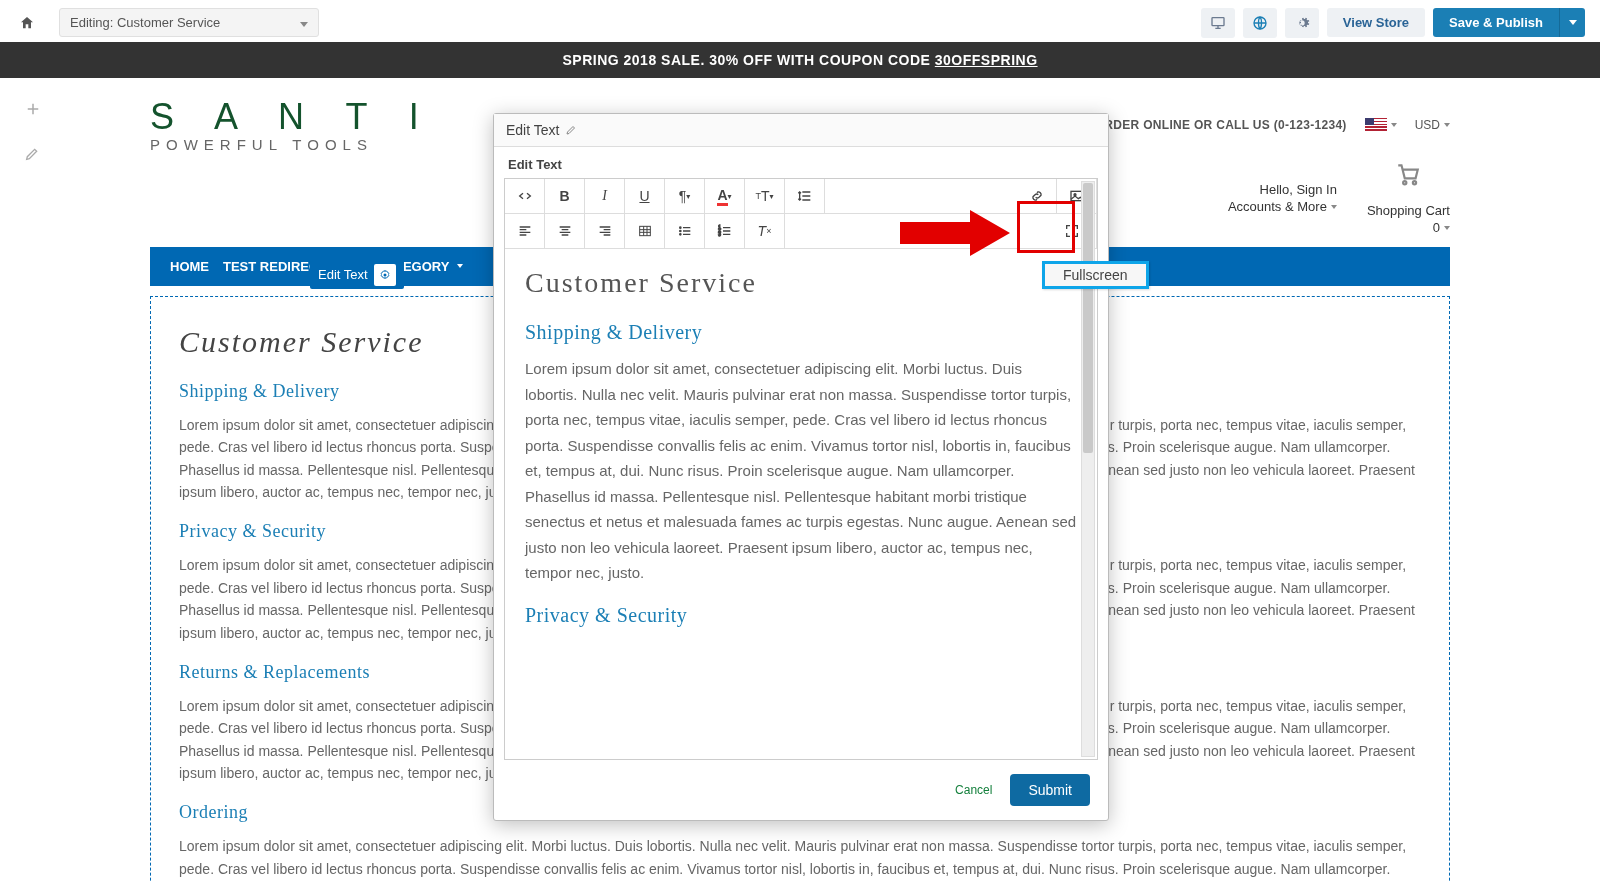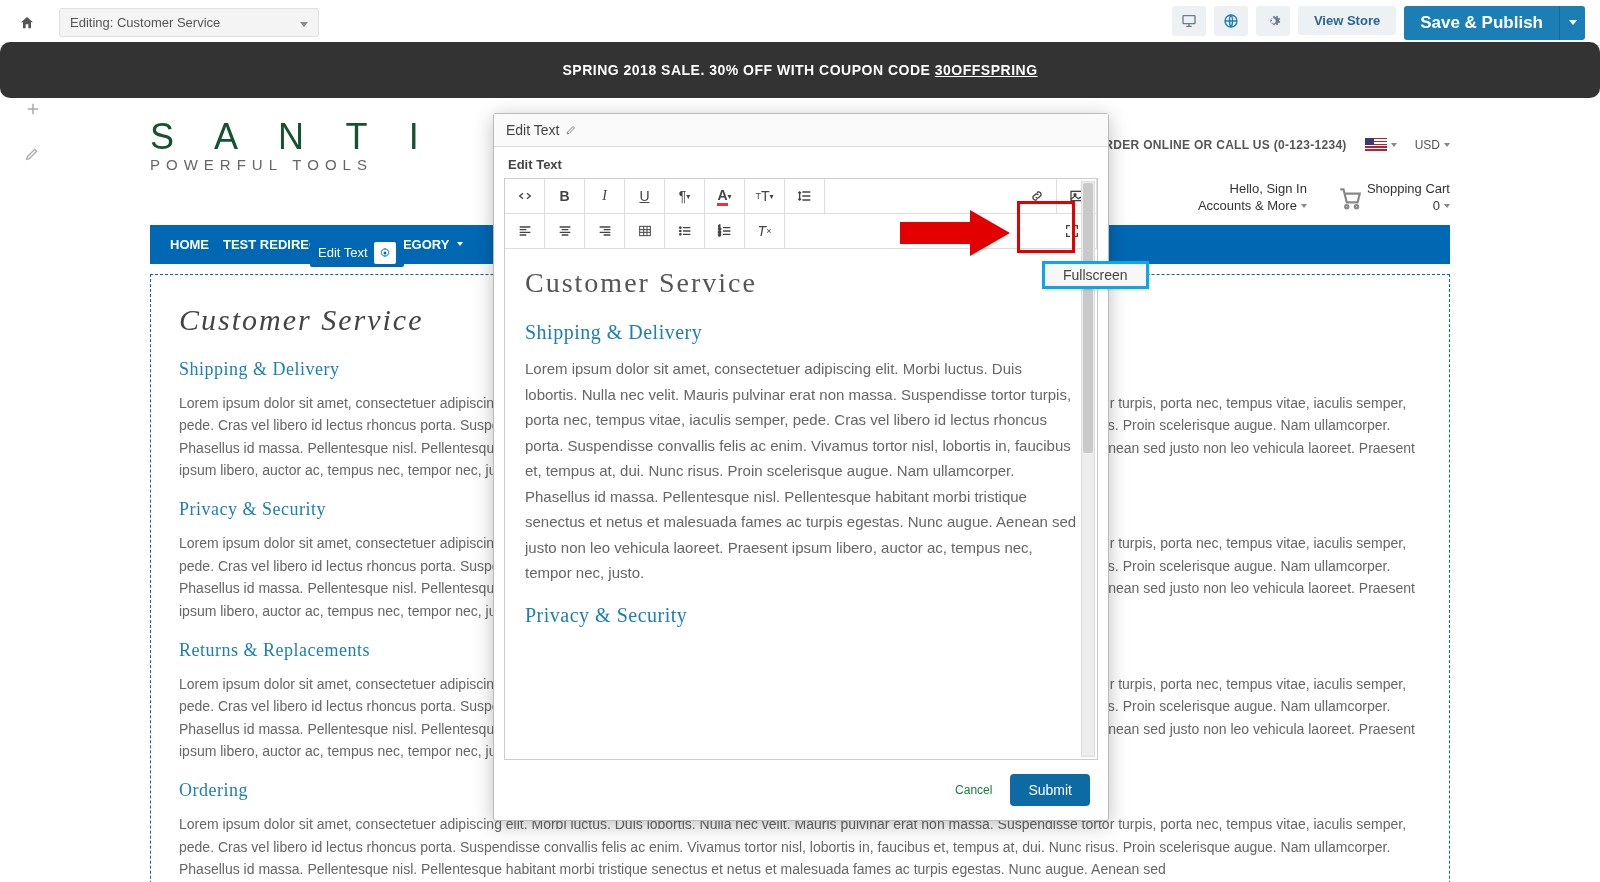--- a/index.html
+++ b/index.html
@@ -5,38 +5,38 @@
 * { margin: 0; padding: 0; box-sizing: border-box; }
 body { font-family: Arial, Helvetica, sans-serif; font-size: 13px; color: #333; background: #fff; overflow: hidden; width: 1600px; height: 882px; position: relative; }
 .top-toolbar { height: 46px; display: flex; align-items: center; padding: 0 15px; border-bottom: 1px solid #e0e0e0; }
 .top-toolbar .home { width: 24px; height: 24px; display: flex; align-items: center; justify-content: center; color: #555; cursor: pointer; }
 .page-select { margin-left: 20px; background: #f4f4f4; border: 1px solid #e0e0e0; border-radius: 3px; padding: 6px 30px 6px 10px; font-size: 13px; color: #555; position: relative; width: 260px; }
 .page-select:after { content: ''; position: absolute; right: 10px; top: 13px; border-left: 4px solid transparent; border-right: 4px solid transparent; border-top: 5px solid #888; }
 .top-right { margin-left: auto; display: flex; align-items: flex-start; gap: 8px; }
 .icon-btn { width: 34px; height: 30px; background: #eef1f4; border-radius: 3px; display: flex; align-items: center; justify-content: center; color: #6b7a8f; cursor: pointer; }
 .view-store { background: #eef1f4; color: #2a6496; padding: 7px 16px; border-radius: 3px; font-weight: bold; font-size: 13px; cursor: pointer; }
 .save-group { display: flex; }
-.save-btn { background: #1b7fb5; color: #fff; padding: 7px 16px; border-radius: 3px 0 0 3px; font-weight: bold; font-size: 17px; cursor: pointer; }
+.save-btn { background: #1b7fb5; color: #fff; padding: 7px 16px; border-radius: 3px 0 0 3px; font-weight: bold; font-size: 13px; cursor: pointer; }
 .save-drop { background: #1b7fb5; color: #fff; width: 26px; display: flex; align-items: center; justify-content: center; border-left: 1px solid #156a98; border-radius: 0 3px 3px 0; cursor: pointer; }
 .save-drop:after { content: ''; border-left: 4px solid transparent; border-right: 4px solid transparent; border-top: 5px solid #fff; }
 .page-canvas { position: absolute; left: 0; right: 0; top: 42px; bottom: 0; }
-.banner { background: #333; color: #fff; text-align: center; padding: 20px 0; font-size: 14px; font-weight: bold; letter-spacing: 0.5px; border-radius: 10px; }
+.banner { background: #333; color: #fff; text-align: center; padding: 10px 0; font-size: 14px; font-weight: bold; letter-spacing: 0.5px; }
 .banner .coupon { text-decoration: underline; }
 .site-wrap { position: relative; margin: 0 auto; width: 1300px; }
 .site-top { display: flex; align-items: center; padding: 18px 0 8px 0; }
 .brand { }
 .brand-name { font-size: 36px; letter-spacing: 16px; color: #14532d; font-weight: 300; font-family: Arial, sans-serif; }
 .brand-tag { font-size: 15px; letter-spacing: 6px; color: #666; margin-top: -2px; }
 .site-actions { margin-left: auto; display: flex; align-items: center; gap: 18px; font-size: 12px; color: #555; }
 .order-line { font-weight: bold; font-size: 12px; letter-spacing: 0.3px; }
 .flag { width: 22px; height: 14px; background: linear-gradient(to bottom, #b22234 0 10%, #fff 10% 20%, #b22234 20% 30%, #fff 30% 40%, #b22234 40% 50%, #fff 50% 60%, #b22234 60% 70%, #fff 70% 80%, #b22234 80% 90%, #fff 90% 100%); position: relative; }
 .flag:before { content:''; position:absolute; left:0; top:0; width:9px; height:7px; background:#3c3b6e; }
 .caret { margin-left: 4px; border-left: 3px solid transparent; border-right: 3px solid transparent; border-top: 4px solid #888; display: inline-block; vertical-align: middle; }
 .acct-block { line-height: 1.3; text-align: right; }
-.cart-block { display: flex; align-items: center; gap: 4px; }
+.cart-block { display: flex; align-items: center; gap: 16px; flex-direction: column; }
 .nav-bar { background: #0068b3; color: #fff; position: relative; }
 .nav-inner { display: flex; gap: 14px; padding: 12px 0 12px 20px; font-size: 13px; font-weight: bold; }
 .nav-item { cursor: pointer; display: flex; align-items: center; gap: 4px; }
 .edit-bubble { position: absolute; top: 14px; left: 160px; background: #0068b3; color: #fff; padding: 3px 8px; font-size: 13px; border-radius: 2px; display: flex; align-items: center; }
 .edit-bubble .gear-box { background: #fff; color: #0068b3; width: 22px; height: 22px; display: flex; align-items: center; justify-content: center; margin-left: 6px; border-radius: 2px; }
 .content-outline { border: 1px dashed #0068b3; margin-top: 10px; padding: 28px; min-height: 700px; }
 .page-h1 { font-family: 'Georgia', serif; font-style: italic; font-size: 30px; color: #444; margin-bottom: 22px; letter-spacing: 2px; }
 .sec-h { font-family: 'Georgia', serif; color: #1b7fb5; font-size: 18px; margin: 18px 0 12px 0; letter-spacing: 0.5px; }
 .sec-p { color: #666; font-size: 14px; line-height: 1.6; }
 

